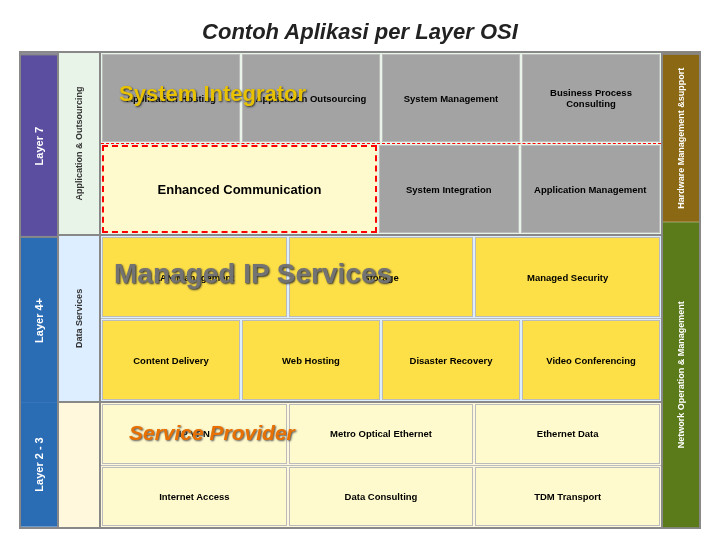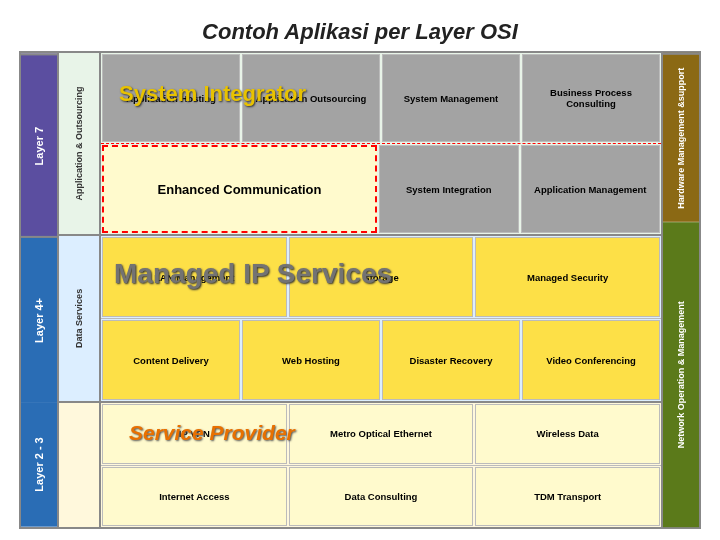--- a/index.html
+++ b/index.html
@@ -280,21 +280,21 @@
 
       <div class="row-layer23">
         <div class="sublabel-col" style="border-right: 2px solid #888; background: transparent;"></div>
         <div class="cells-col">
 
           <div class="service-overlay" style="top: 18px; left: 70px;">Service Provider</div>
 
           <div class="top-cells" style="border-bottom: 1px solid #bbb;">
             <div class="cell cell-yellow">IP VPN</div>
             <div class="cell cell-yellow">Metro Optical Ethernet</div>
-            <div class="cell cell-yellow">Wireless Data</div>
+            <div class="cell cell-yellow">Ethernet Data</div>
           </div>
 
           <div class="bot-cells">
             <div class="cell cell-yellow">Internet Access</div>
             <div class="cell cell-yellow">Data Consulting</div>
             <div class="cell cell-yellow">TDM Transport</div>
           </div>
         </div>
       </div>
 

